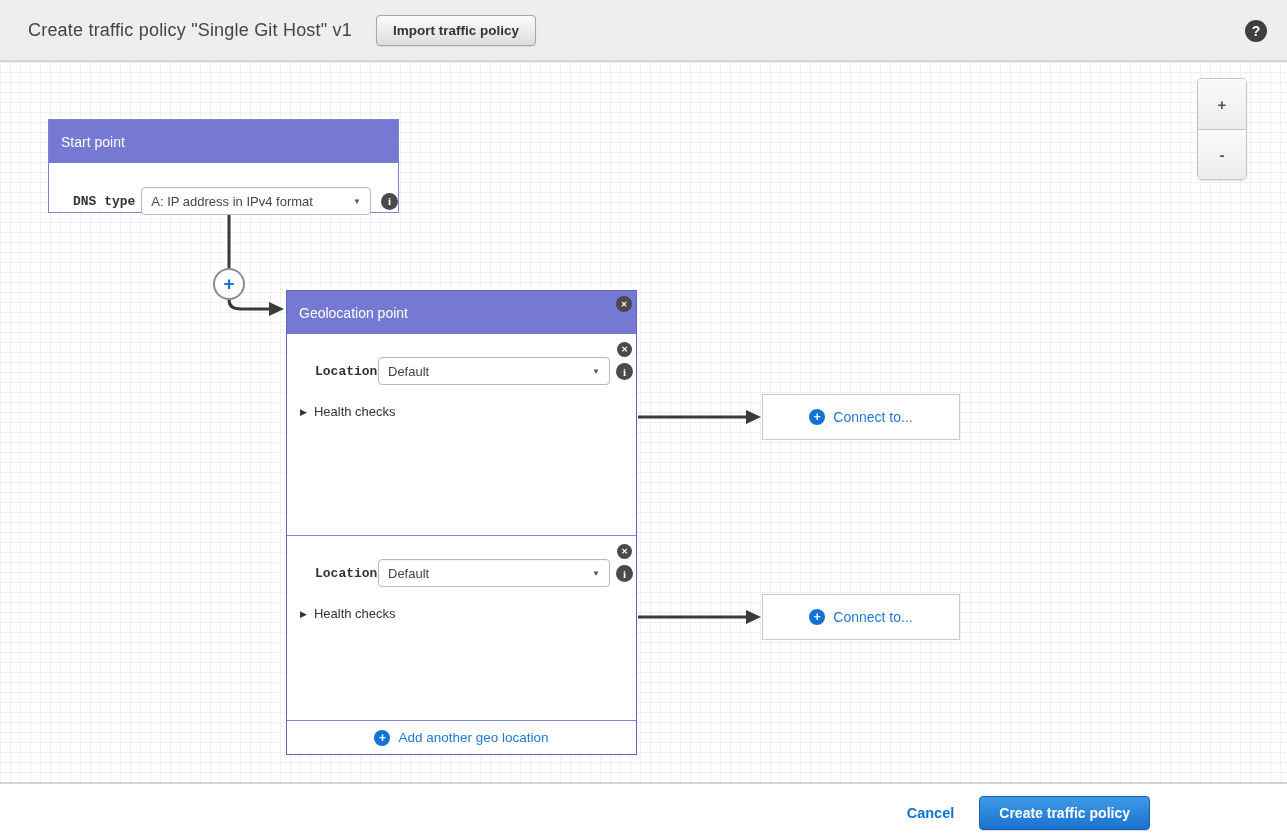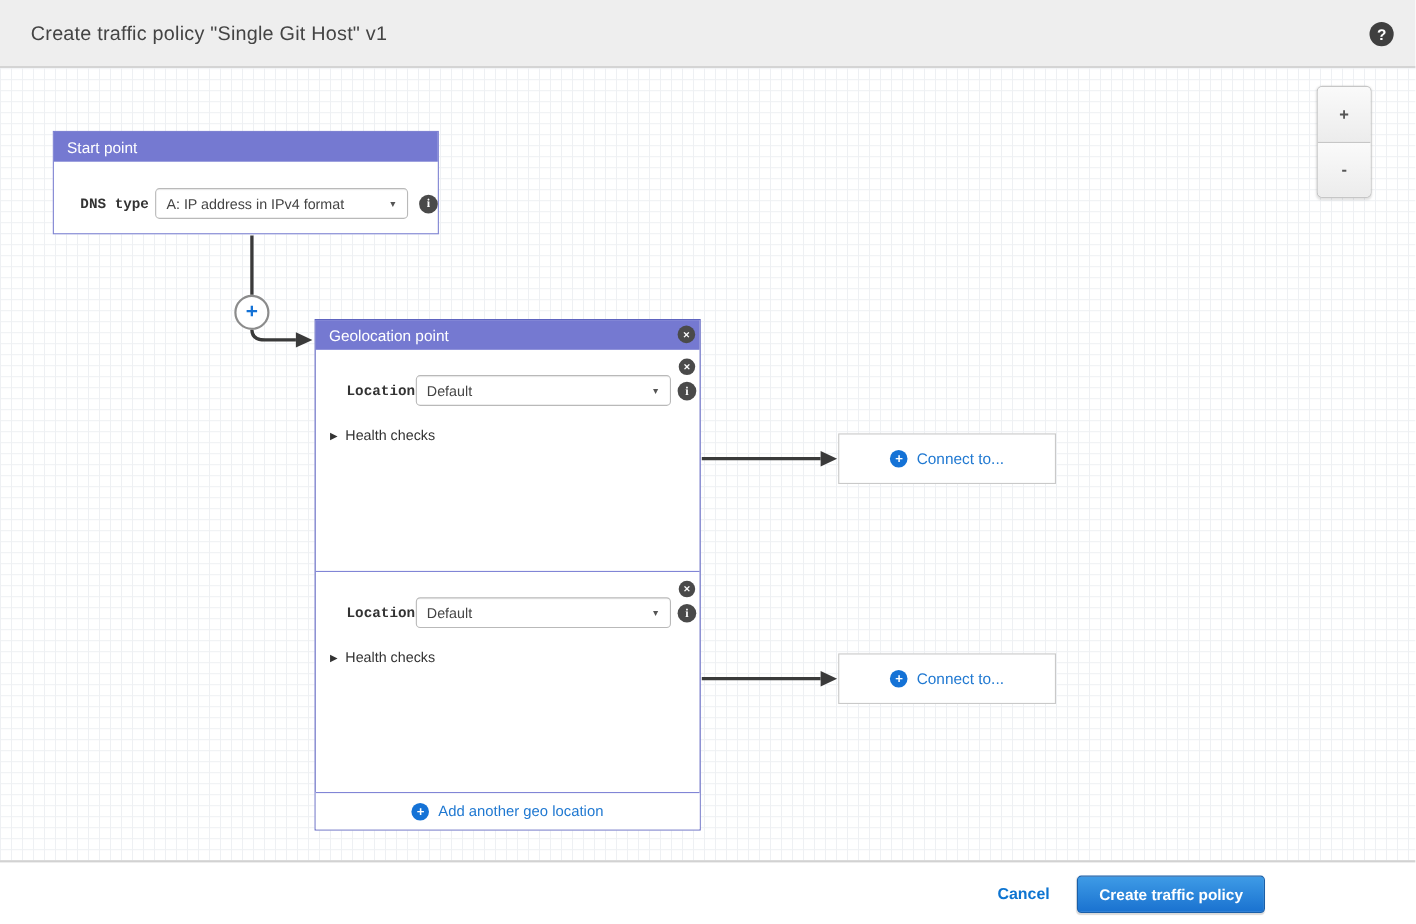--- a/index.html
+++ b/index.html
@@ -21,21 +21,21 @@
   #canvas { position:absolute; top:62px; left:0; width:1287px; height:722px; background-color:#fff;
     background-image:
       linear-gradient(to right, #eef0f3 1px, transparent 1px),
       linear-gradient(to bottom, #eef0f3 1px, transparent 1px);
     background-size:10px 10px; border-bottom:2px solid #d2d2d2; }
 
   svg.connectors { position:absolute; top:0; left:0; width:1287px; height:722px; pointer-events:none; }
 
   
   .node-box { position:absolute; background:#fff; }
-  .node-header { height:27px; background:#7579d1; color:#fff; font-size:14px;
+  .node-header { height:43px; background:#7579d1; color:#fff; font-size:14px;
     display:flex; align-items:center; padding:0 12px; position:relative; }
   #start-point { left:48px; top:57px; width:351px; height:94px; border:1px solid #7e82d2; }
   #geo-rule { left:286px; top:228px; width:351px; height:465px; border:1px solid #5f64c0; }
 
   .form-row { display:flex; align-items:center; }
   .field-label { font-weight:bold; font-size:13px; color:#333;font-family:Liberation Mono, monospace; }
   .select { background:#fff; border:1px solid #b9b9b9; border-radius:4px; height:28px; width:232px;
     display:flex; align-items:center; padding:0 9px; cursor:pointer; box-shadow:inset 0 1px 1px rgba(0,0,0,0.04); }
   .select .select-text { font-size:13px; color:#444; flex:1; }
   .select .caret { font-size:8px; color:#555; margin-left:6px; }
@@ -98,20 +98,21 @@
     background:linear-gradient(#3e9be6,#1a72d0); border:1px solid #1a5fa8; border-radius:4px; cursor:pointer;
     box-shadow:0 1px 1px rgba(0,0,0,0.15); }
 </style>
 </head>
 <body>
 
 <div id="page">
 
   <div id="topbar">
     <div class="title">Create traffic policy "Single Git Host" v1</div>
+    <button class="btn-light">Import traffic policy</button>
     <div class="help-circle">?</div>
   </div>
 
   <div id="canvas">
 
     <svg class="connectors">
 
       <path d="M 229 152 V 206" stroke="#3a3a3a" stroke-width="3" fill="none"></path>
 
       <path d="M 229 238 Q 229 247 241 247 H 269" stroke="#3a3a3a" stroke-width="3" fill="none"></path>

